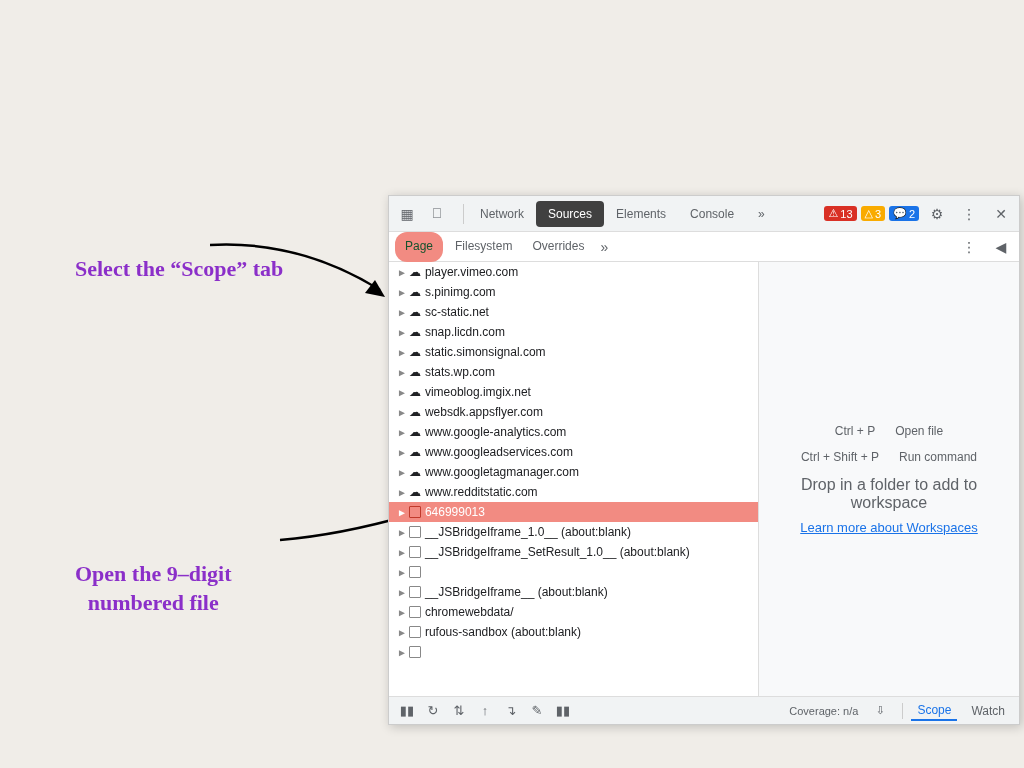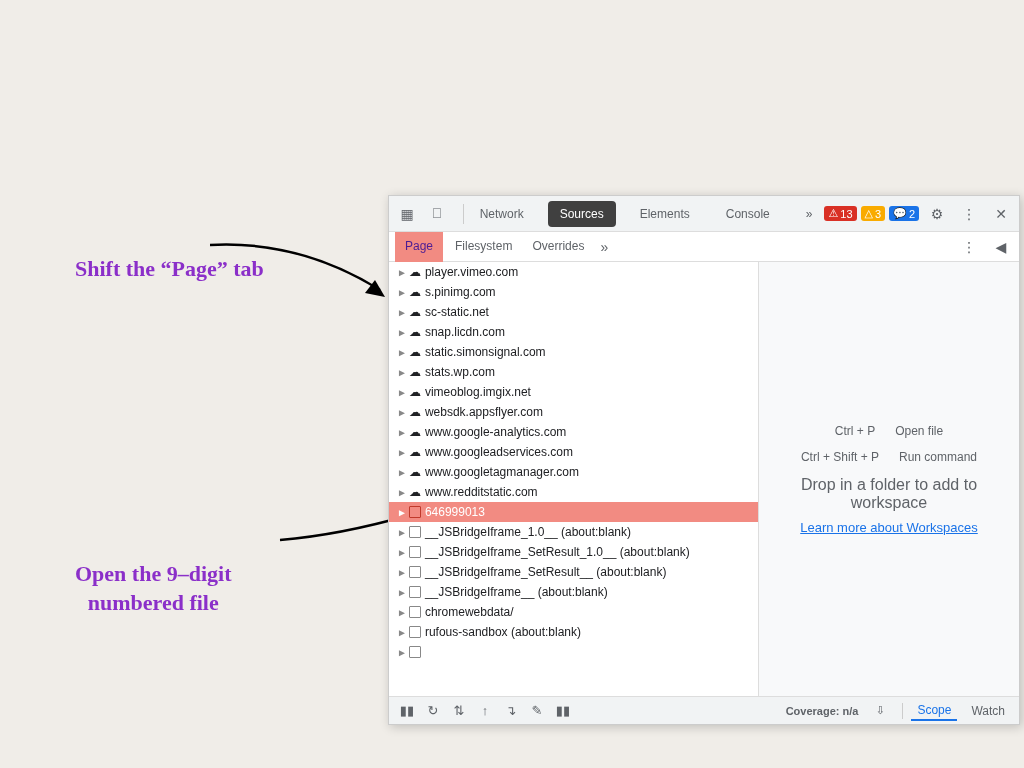--- a/index.html
+++ b/index.html
@@ -100,21 +100,21 @@
       width: 1px;
       height: 20px;
       background: #ccc;
       margin: 0 4px;
     }
 
     .toolbar-tabs {
       display: flex;
       align-items: center;
       flex: 1;
-      gap: 12px;
+      gap: 0;
     }
 
     .tab-item {
       padding: 6px 12px;
       font-size: 12px;
       color: #5f6368;
       cursor: pointer;
       border-radius: 0;
       white-space: nowrap;
     }
@@ -180,22 +180,22 @@
       font-size: 12px;
       color: #5f6368;
       cursor: pointer;
       border-bottom: 2px solid transparent;
       height: 30px;
       display: flex;
       align-items: center;
     }
     .subtab-item.active-pink {
       background: #f28b82;
-      color: #4c1d95;
-      border-radius: 0;
+      color: #14532d;
+      border-radius: 12px;
       margin: 2px 2px;
     }
 
     .subtabs-more {
       font-size: 14px;
       color: #5f6368;
       cursor: pointer;
       padding: 0 6px;
     }
 
@@ -383,27 +383,26 @@
       color: #5f6368;
       padding: 2px 6px;
       cursor: pointer;
     }
 
     .coverage-text {
       position: absolute;
       right: 24px;
       font-size: 11px;
       color: #5f6368;
-      font-weight: bold;
     }
   </style>
 </head>
 <body>
 
-<div class="annotation-select-page">Shift the “Page” tab</div>
+<div class="annotation-select-page">Select the “Scope” tab</div>
 
 <div class="annotation-open-file">
   <span style="white-space: pre-line;">Open the 9–digit
 numbered file</span>
 </div>
 
 <svg class="arrow-page" width="200" height="80" viewBox="0 0 200 80">
   <path d="M 10 10 Q 100 5 180 55" stroke="#000" stroke-width="2.5" fill="none"></path>
   <polygon points="175,45 185,62 165,58" fill="#000"></polygon>
 </svg>
@@ -536,21 +535,20 @@
           <span>__JSBridgeIframe_1.0__ (about:blank)</span>
         </div>
         <div class="tree-item">
           <span class="arrow">►</span>
           <span class="file-icon"></span>
           <span>__JSBridgeIframe_SetResult_1.0__ (about:blank)</span>
         </div>
         <div class="tree-item">
           <span class="arrow">►</span>
           <span class="file-icon"></span>
-          <span>__JSBridgeIframe_SetResult__ (about:blank)</span>
         </div>
         <div class="tree-item">
           <span class="arrow">►</span>
           <span class="file-icon"></span>
           <span>__JSBridgeIframe__ (about:blank)</span>
         </div>
         <div class="tree-item">
           <span class="arrow">►</span>
           <span class="file-icon"></span>
           <span>chromewebdata/</span>

